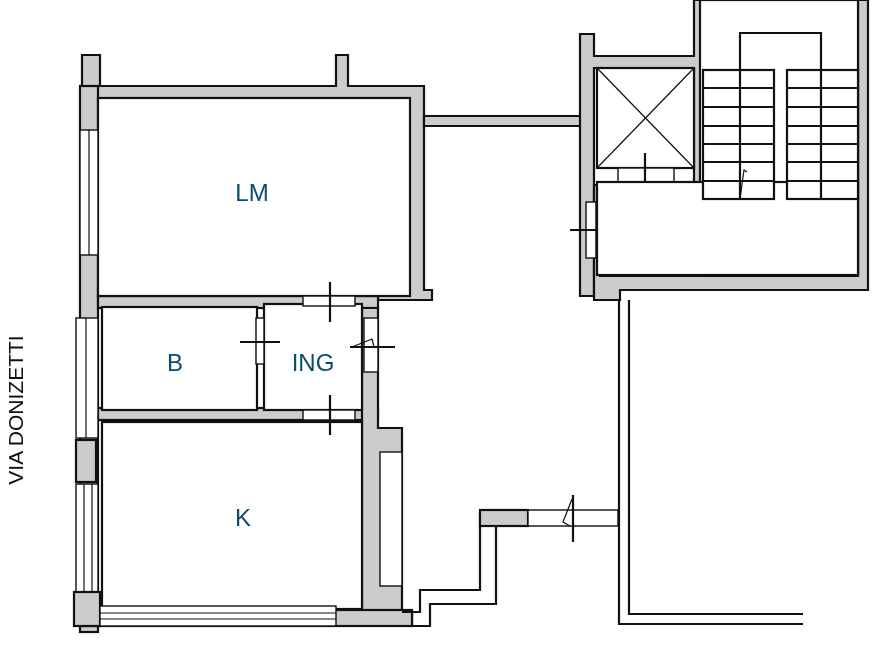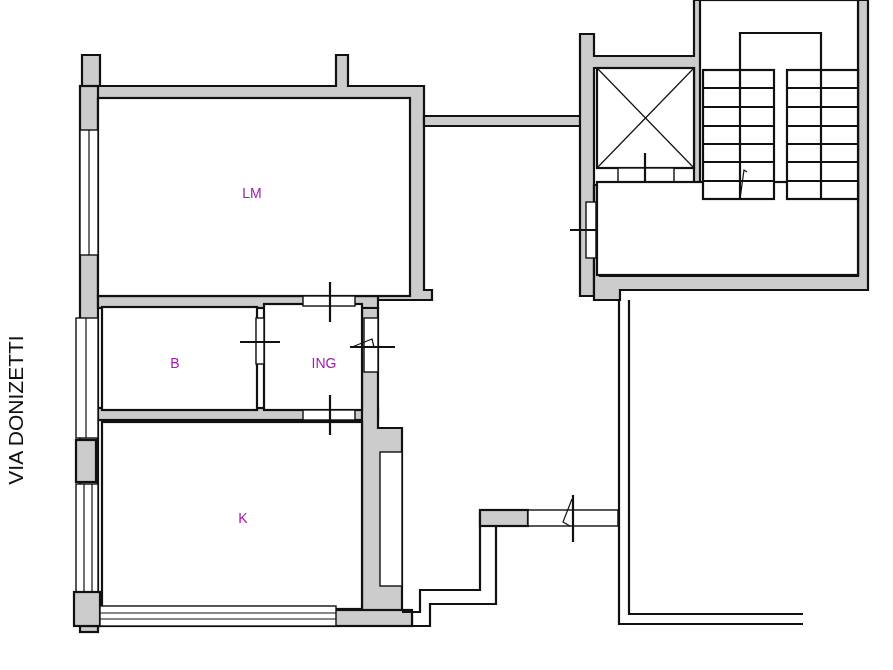--- a/index.html
+++ b/index.html
@@ -3,21 +3,21 @@
 <meta charset="utf-8">
 <style>
   html, body { margin: 0; padding: 0; background: #ffffff; }
   body { width: 893px; height: 670px; overflow: hidden; position: relative; font-family: "Liberation Sans", sans-serif; }
   #plan { position: absolute; left: 0; top: 0; }
   .wall { fill: #cccccc; stroke: #111; stroke-width: 2.2; }
   .line { fill: none; stroke: #111; stroke-width: 2.2; }
   .thin { fill: none; stroke: #111; stroke-width: 1.2; }
   .room { fill: #ffffff; stroke: #111; stroke-width: 2.2; }
   .win { fill: #ffffff; stroke: #111; stroke-width: 1.4; }
-  .label { position: absolute; font-size: 14px; color: #a21caf; transform: translate(-50%, -50%); white-space: nowrap; }
+  .label { position: absolute; font-size: 24px; color: #0c4a6e; transform: translate(-50%, -50%); white-space: nowrap; }
   .street { position: absolute; left: 16px; top: 410px; font-size: 21px; color: #111; transform: translate(-50%, -50%) rotate(-90deg); white-space: nowrap; }
 </style>
 </head>
 <body>
 
 <svg id="plan" width="893" height="670" viewBox="0 0 893 670" xmlns="http://www.w3.org/2000/svg">
 
   <g>
 
     <path class="wall" d="M82,55 L100,55 L100,86 L336,86 L336,55 L348,55 L348,86 L424,86 L424,290 L432,290 L432,300 L82,300 Z"></path>
@@ -122,15 +122,15 @@
       <line class="line" x1="787" y1="144" x2="858" y2="144"></line>
       <line class="line" x1="787" y1="162" x2="858" y2="162"></line>
       <line class="line" x1="787" y1="181" x2="858" y2="181"></line>
       <path class="thin" d="M740,199 L744,170 L747,172"></path>
     </g>
   </g>
 </svg>
 
 <div class="label" style="left:252px;top:193px">LM</div>
 <div class="label" style="left:175px;top:363px">B</div>
-<div class="label" style="left:324px;top:363px">ING</div>
+<div class="label" style="left:313px;top:363px">ING</div>
 <div class="label" style="left:243px;top:518px">K</div>
 <div class="street">VIA DONIZETTI</div>
 
 </body></html>

